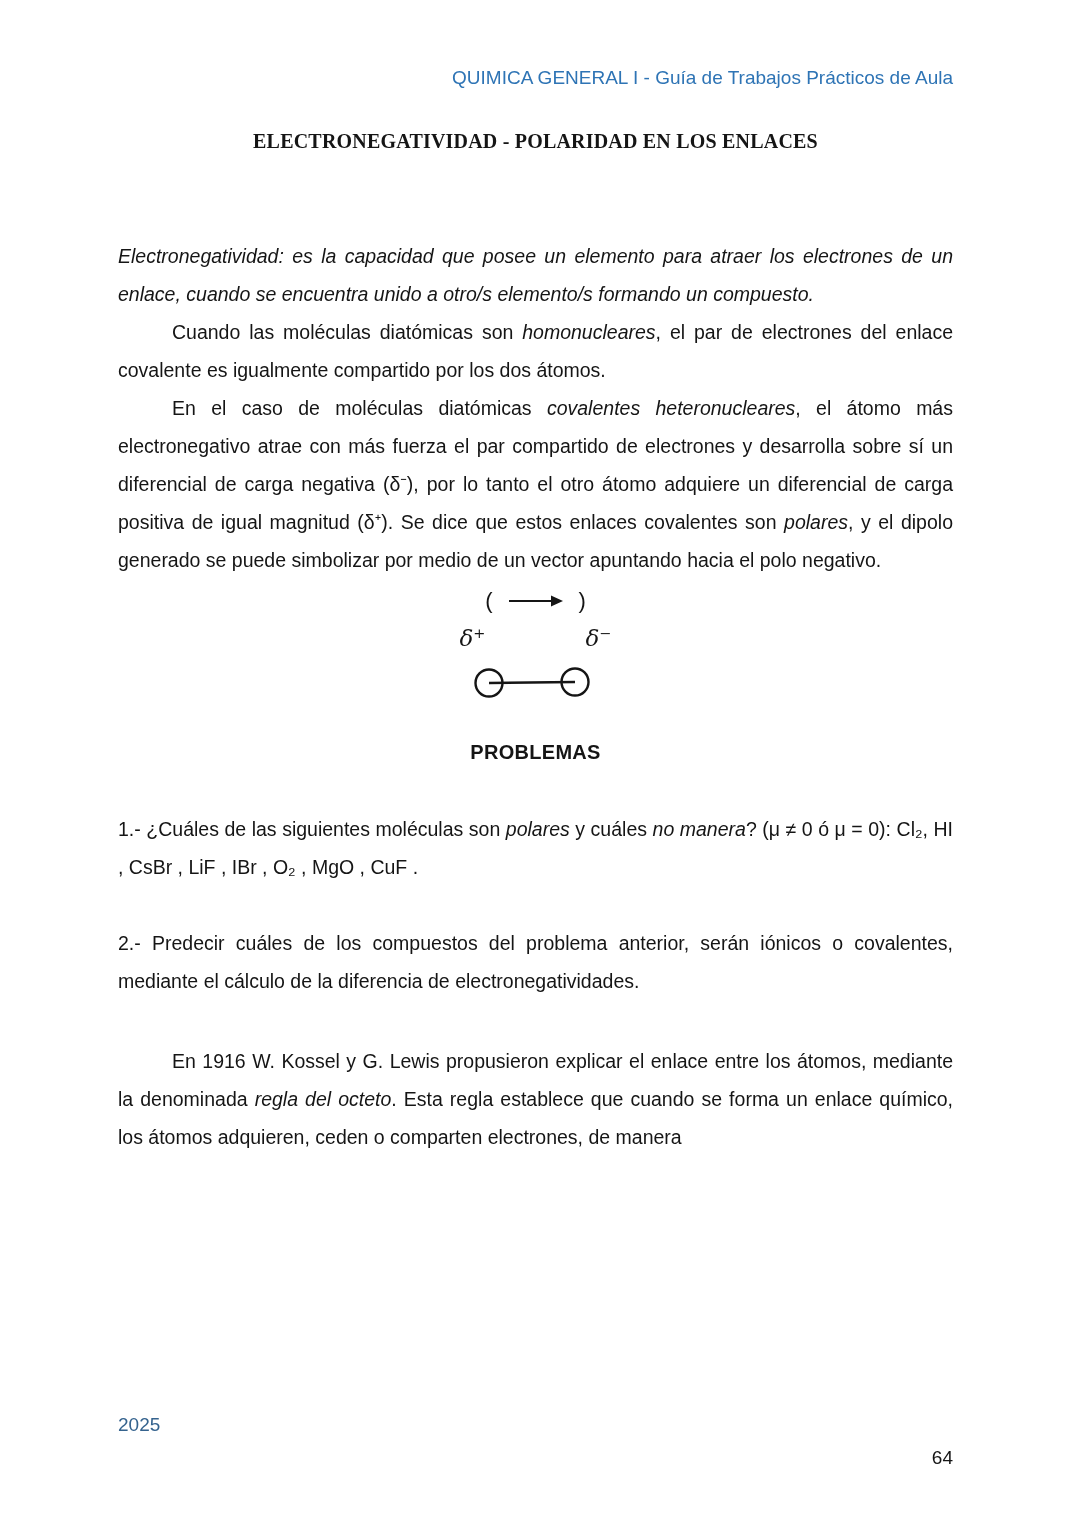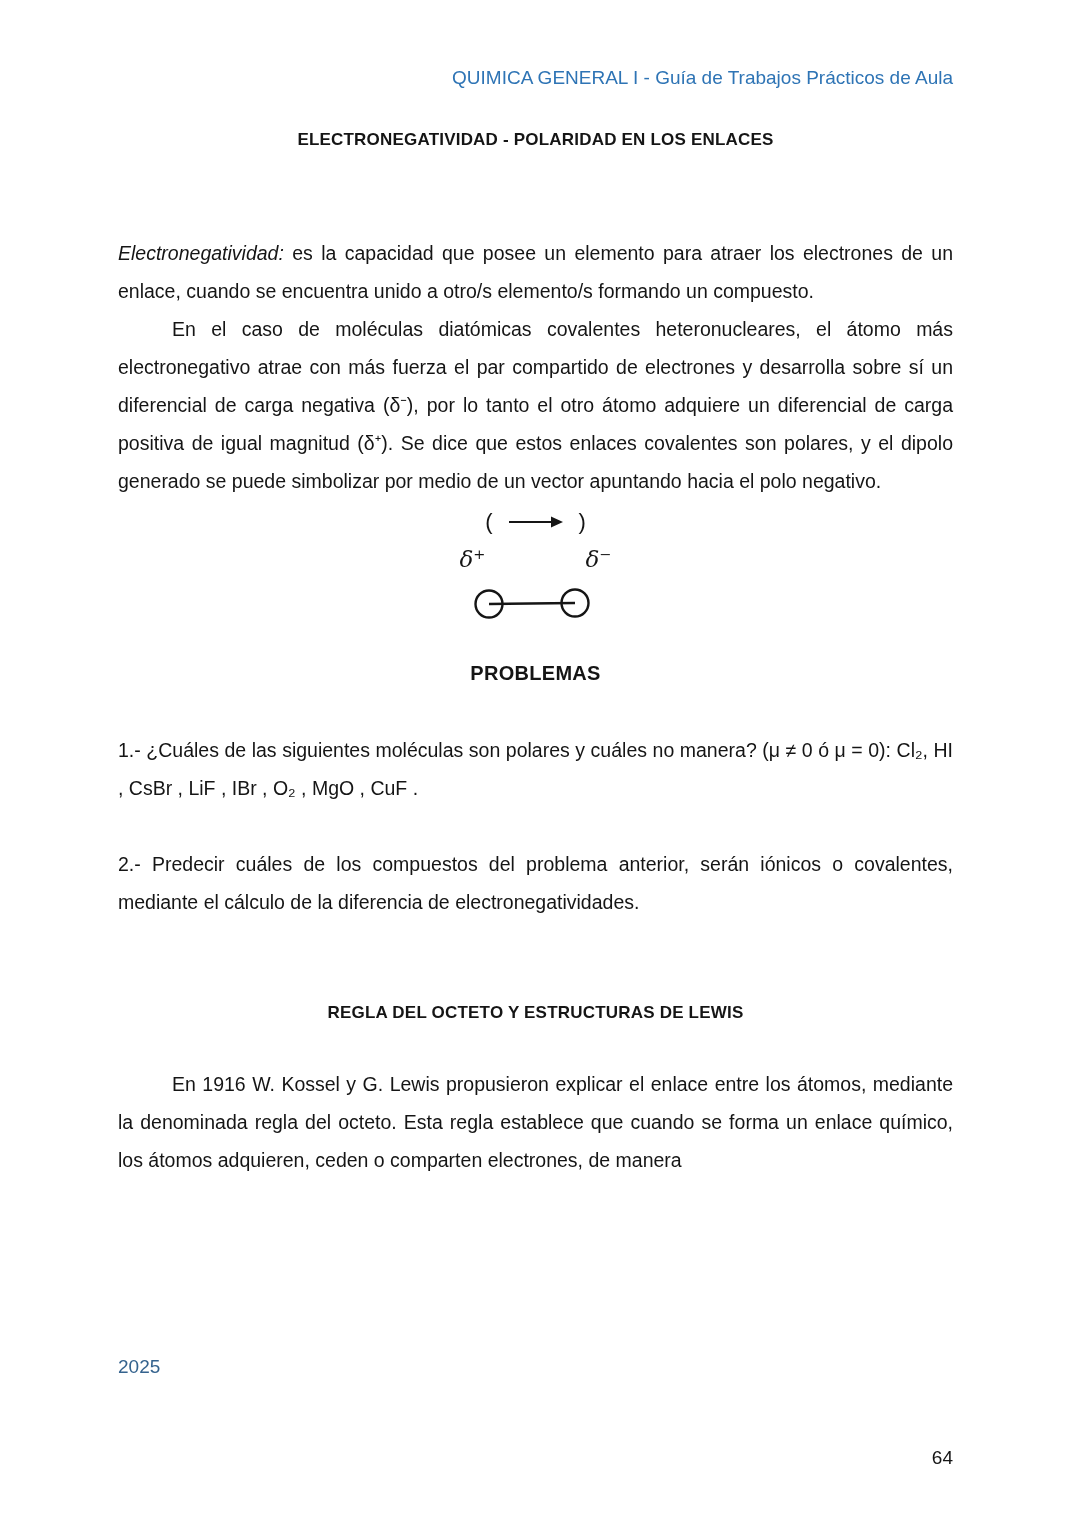--- a/index.html
+++ b/index.html
@@ -14,30 +14,31 @@
   }
   .content { padding:66px 127px 0 118px; }
 
   .header {
     text-align:right;
     font-size:19px; line-height:24px;
     color:var(--header-blue, #2E74B5);
   }
   .title {
     margin-top:40px;
-    font-size:17px; font-weight:bold;
+    font-size:20px; font-weight:bold;
     text-align:center;
     letter-spacing:0.2px;
+    font-family:Liberation Serif, serif;
   }
   .para {
     font-size:19.5px;
     line-height:38px;
     text-align:justify;
   }
-  .para .i { }
+  .para .i { font-style:italic; }
   .para .bi { font-weight:normal; font-style:italic; }
   .def { margin-top:84px; }
   .indent { text-indent:54px; }
 
   .dipole-figure { margin-top:6px; }
   .vector-row {
     display:flex; align-items:center; justify-content:center;
     gap:14px; height:32px;
     font-size:22px;
   }
@@ -57,21 +58,21 @@
     font-size:20px; font-weight:bold;
     text-align:center;
     letter-spacing:0.3px;
   }
   .problem-1 { margin-top:46px; }
   .problem-2 { margin-top:38px; }
   .octeto-title { margin-top:82px; }
   .octeto-para { margin-top:42px; }
 
   .footer-year {
-    position:absolute; left:118px; top:1356px;
+    position:absolute; left:118px; top:1414px;
     font-size:19px;
     color:var(--footer-blue, #35638E);
   }
   .footer-page {
     position:absolute; right:127px; top:1447px;
     font-size:19px;
     color:var(--body-text, #151515);
   }
 </style>
 </head>
@@ -79,20 +80,21 @@
 
 <div class="page">
   <div class="content">
 
     <div class="header">QUIMICA GENERAL I - Guía de Trabajos Prácticos de Aula</div>
 
     <h1 class="title">ELECTRONEGATIVIDAD - POLARIDAD EN LOS ENLACES</h1>
 
     <p class="para def"><span class="bi">Electronegatividad:</span><span class="i"> es la capacidad que posee un elemento para atraer los electrones de un enlace, cuando se encuentra unido a otro/s elemento/s formando un compuesto.</span></p>
 
+    <p class="para indent"><span>Cuando las moléculas diatómicas son </span><span class="i">homonucleares</span><span>, el par de electrones del enlace covalente es igualmente compartido por los dos átomos.</span></p>
 
     <p class="para indent"><span>En el caso de moléculas diatómicas </span><span class="i">covalentes heteronucleares</span><span>, el átomo más electronegativo atrae con más fuerza el par compartido de electrones y desarrolla sobre sí un diferencial de carga negativa (δ⁻), por lo tanto el otro átomo adquiere un diferencial de carga positiva de igual magnitud (δ⁺). Se dice que estos enlaces covalentes son </span><span class="i">polares</span><span>, y el dipolo generado se puede simbolizar por medio de un vector apuntando hacia el polo negativo.</span></p>
 
     <figure class="dipole-figure">
       <div class="vector-row">
         <span class="paren">(</span>
         <svg class="arrow" width="58" height="16" viewBox="0 0 58 16" aria-hidden="true">
           <line x1="2" y1="8" x2="46" y2="8" stroke="#151515" stroke-width="2.2"></line>
           <polygon points="44,2.5 56,8 44,13.5" fill="#151515"></polygon>
         </svg>
@@ -108,21 +110,20 @@
         <line x1="19" y1="24" x2="105" y2="23" stroke="#151515" stroke-width="2.4"></line>
       </svg>
     </figure>
 
     <h2 class="problems-title">PROBLEMAS</h2>
 
     <p class="para problem-1"><span>1.- ¿Cuáles de las siguientes moléculas son </span><span class="i">polares</span><span> y cuáles </span><span class="i">no manera</span><span>? (μ ≠ 0 ó μ = 0): Cl₂, HI , CsBr , LiF , IBr , O₂ ,  MgO , CuF .</span></p>
 
     <p class="para problem-2"><span>2.- Predecir cuáles de los compuestos del problema anterior, serán iónicos o covalentes, mediante el cálculo de la diferencia de electronegatividades.</span></p>
 
-    <h2 class="title octeto-title">REGLA DEL OCTETO Y ESTRUCTURAS DE LEWIS</h2>
 
     <p class="para indent octeto-para"><span>En 1916 W. Kossel y G. Lewis propusieron explicar el enlace entre los átomos, mediante la denominada </span><span class="i">regla del octeto</span><span>. Esta regla establece que cuando se forma un enlace químico, los átomos adquieren, ceden o comparten electrones, de manera</span></p>
 
   </div>
 
   <div class="footer-year">2025</div>
   <div class="footer-page">64</div>
 </div>
 
 </body></html>

